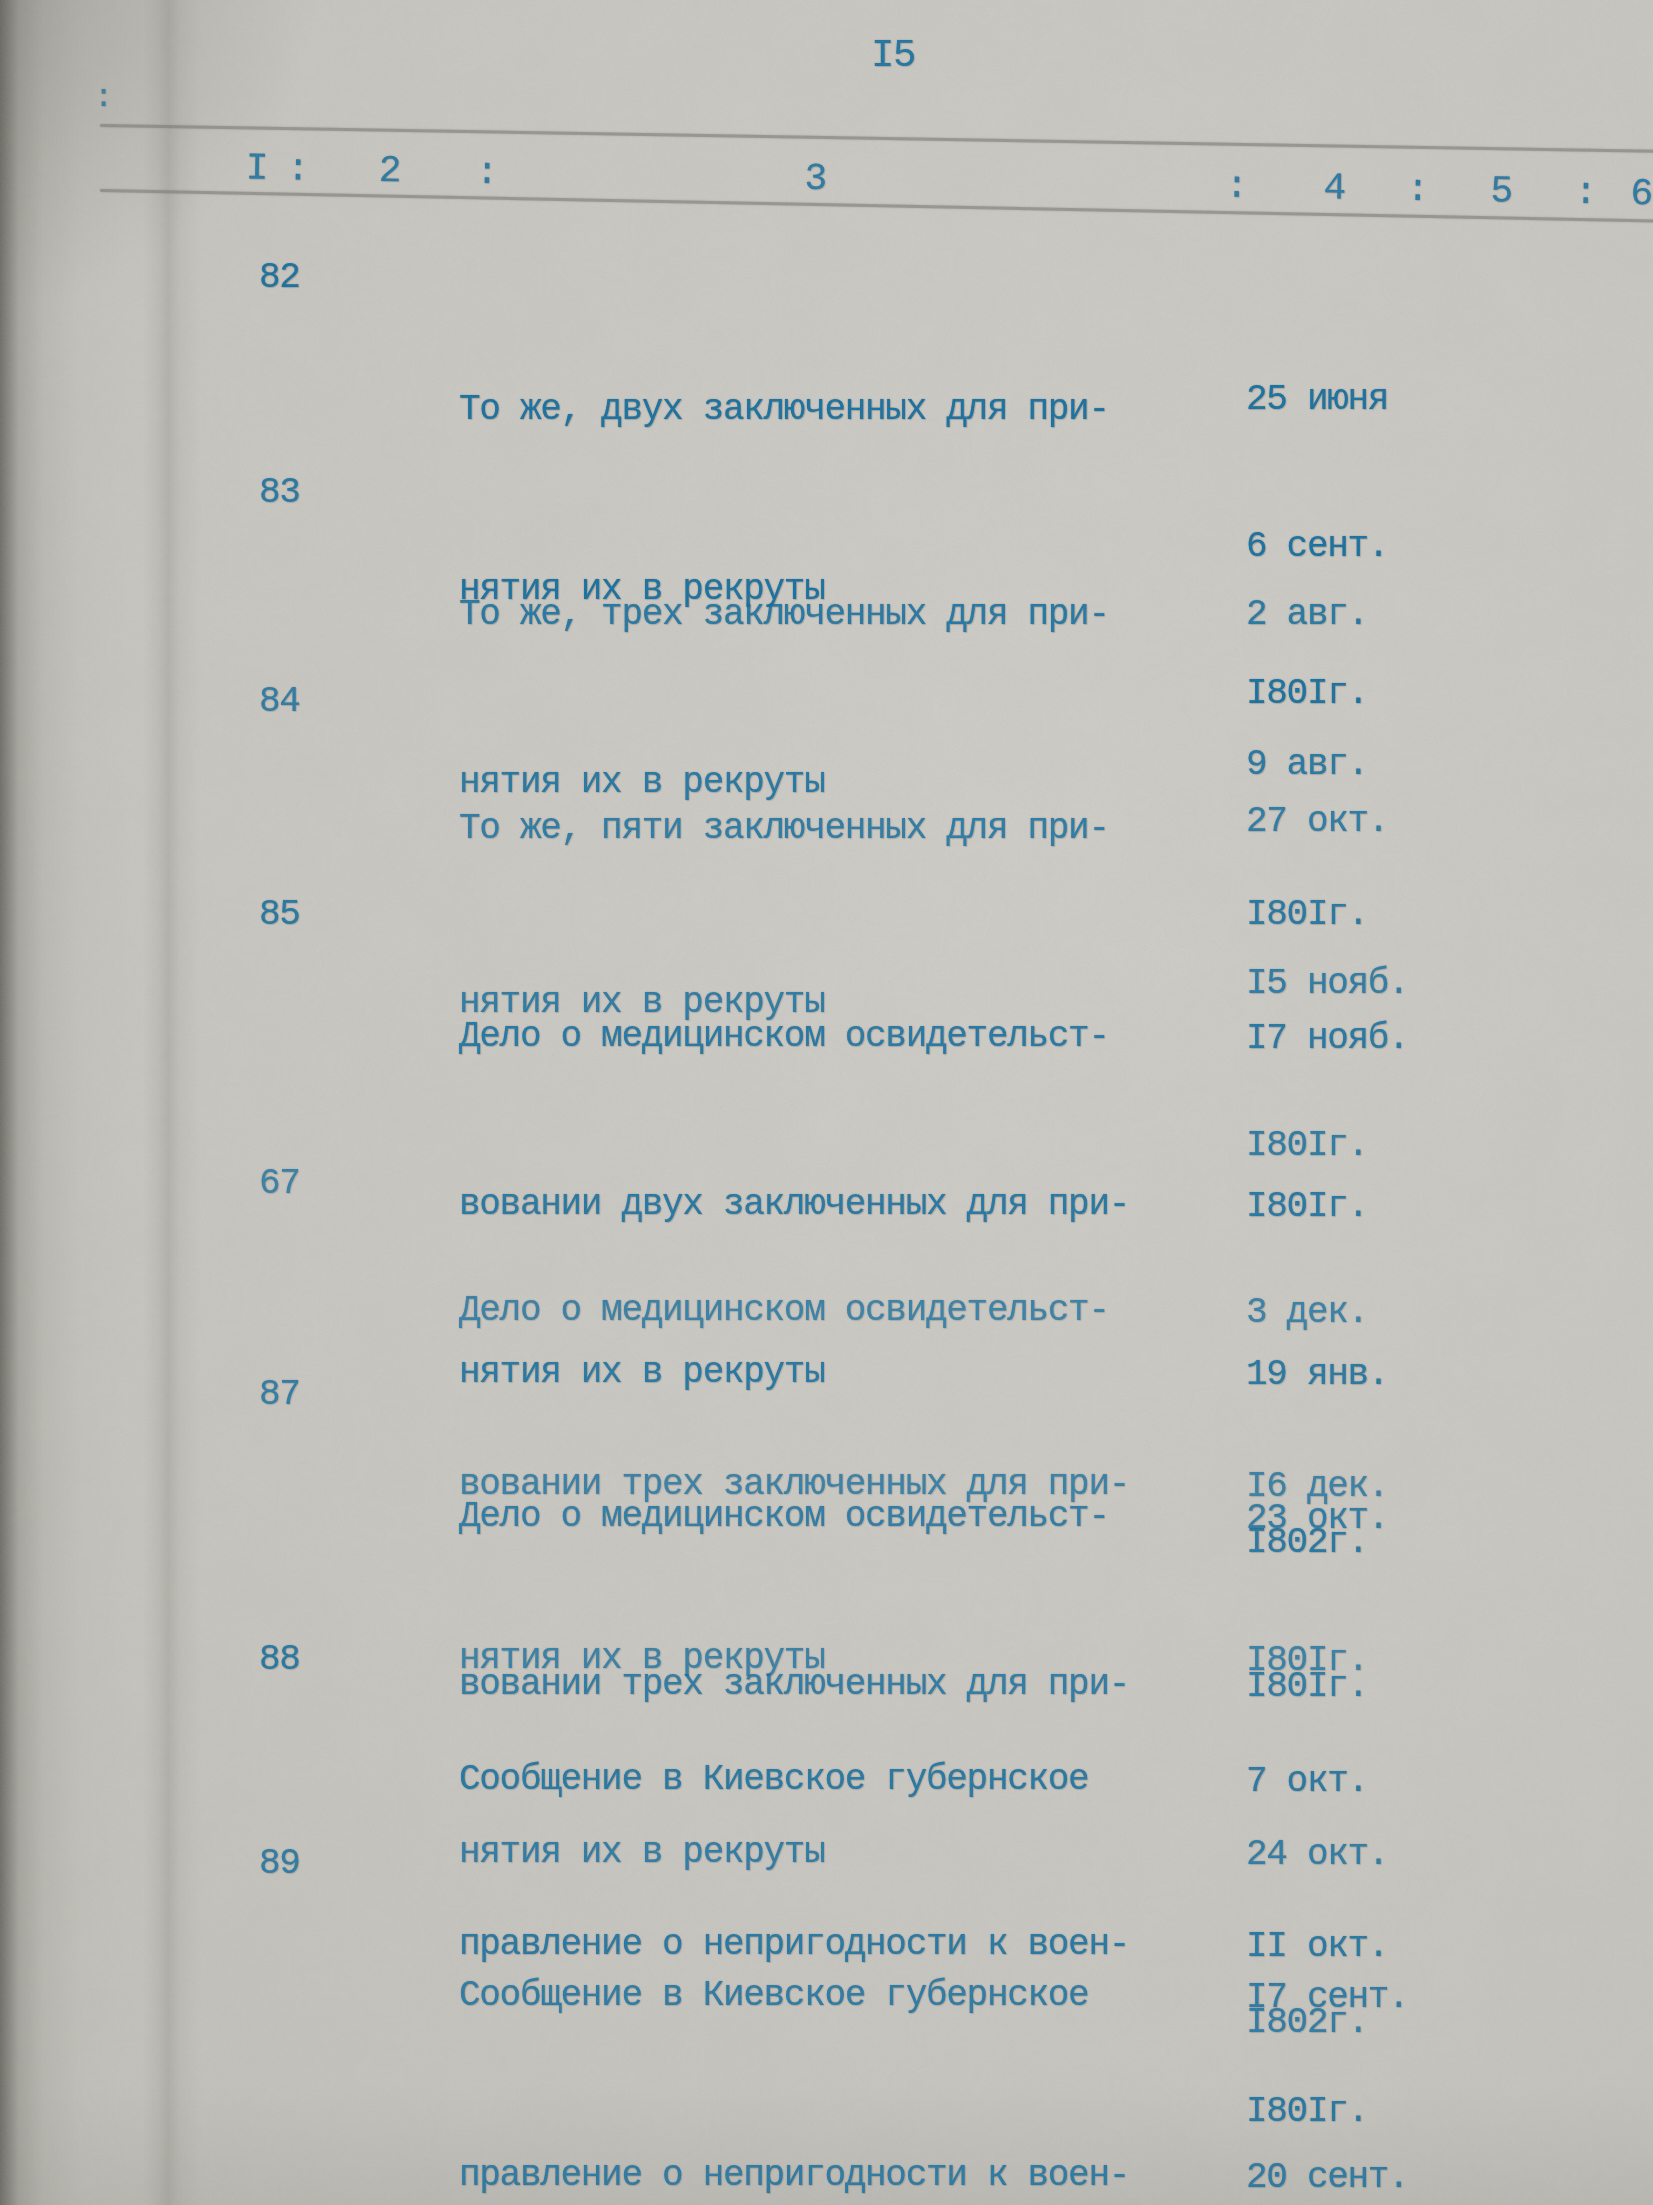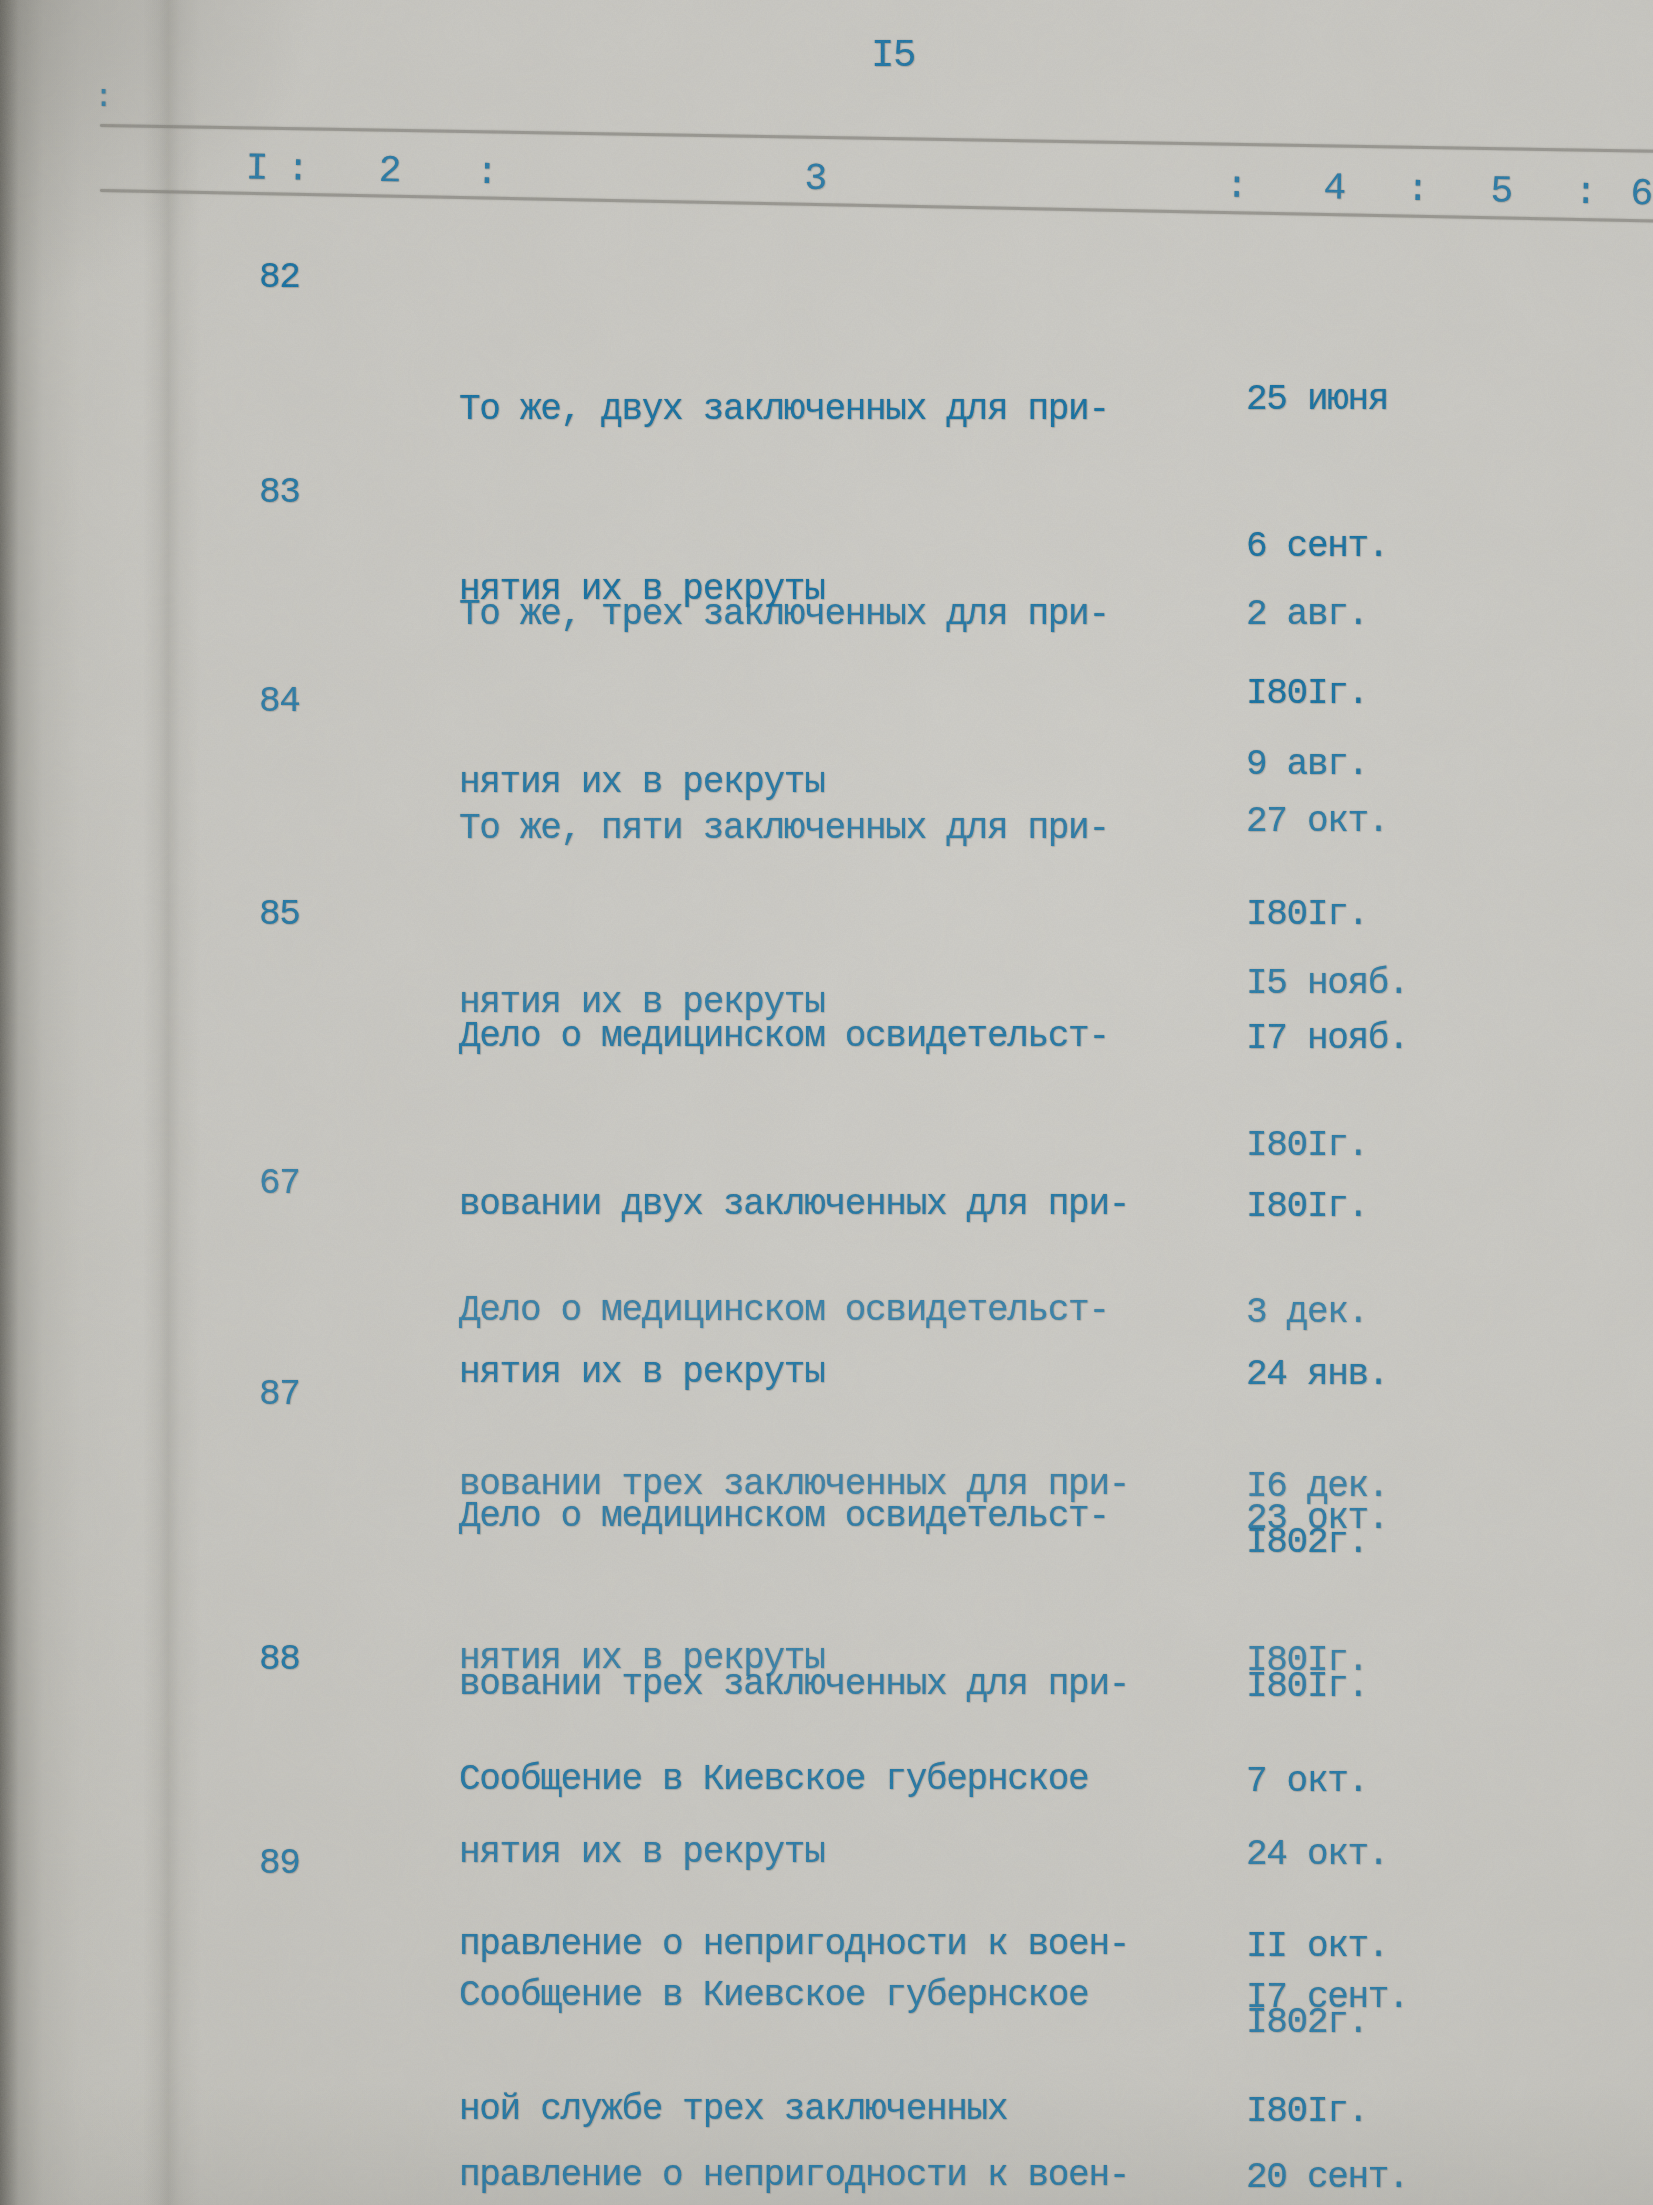--- a/index.html
+++ b/index.html
@@ -141,21 +141,21 @@
   <div class="row row-85">
     <span class="t num">85</span>
     <div class="t desc">
       <div>Дело о медицинском освидетельст-</div>
       <div>вовании двух заключенных для при-</div>
       <div>нятия их в рекруты</div>
     </div>
     <div class="t dates">
       <div>I7 нояб.</div>
       <div>I80Iг.</div>
-      <div>24 янв.</div>
+      <div>19 янв.</div>
       <div>I802г.</div>
     </div>
   </div>
 
   <div class="row row-86">
     <span class="t num">67</span>
     <div class="t desc">
       <div>Дело о медицинском освидетельст-</div>
       <div>вовании трех заключенных для при-</div>
       <div>нятия их в рекруты</div>
@@ -180,21 +180,20 @@
       <div>24 окт.</div>
       <div>I802г.</div>
     </div>
   </div>
 
   <div class="row row-88">
     <span class="t num">88</span>
     <div class="t desc">
       <div>Сообщение в Киевское губернское</div>
       <div>правление о непригодности к воен-</div>
-      <div>ной службе трех заключенных</div>
     </div>
     <div class="t dates">
       <div>7 окт.</div>
       <div>II окт.</div>
       <div>I80Iг.</div>
     </div>
   </div>
 
   <div class="row row-89">
     <span class="t num">89</span>

